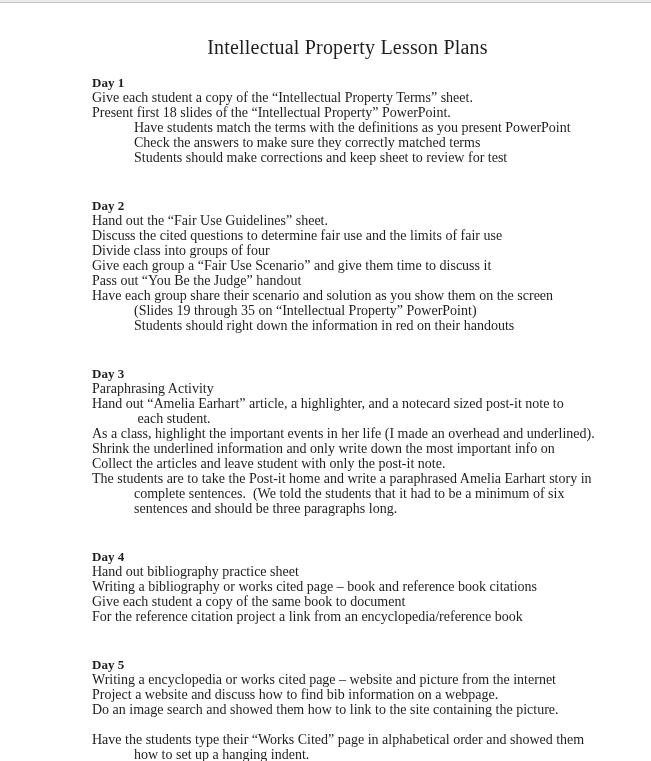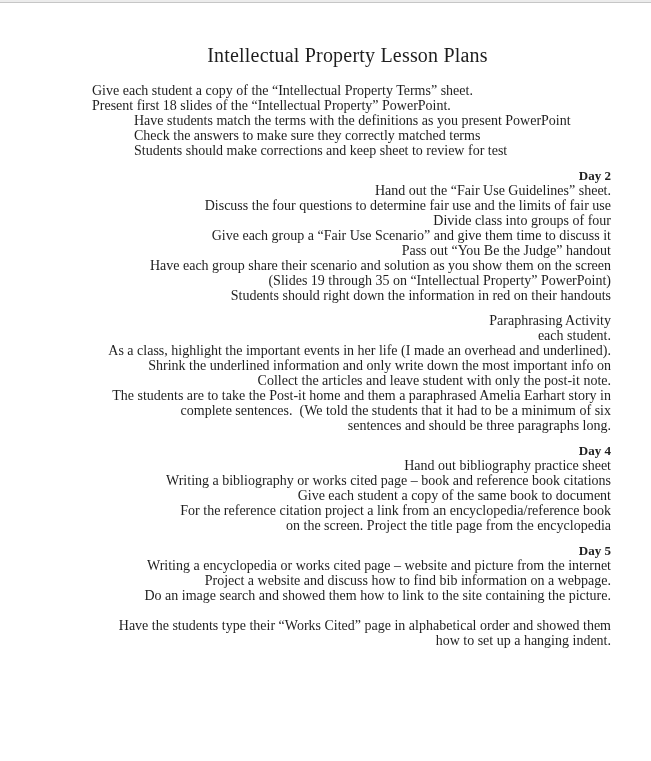--- a/index.html
+++ b/index.html
@@ -21,32 +21,31 @@
     border-bottom: 1px solid #c6c6c6;
   }
   .page-content {
     padding: 32px 40px 0 92px;
   }
   .doc-title {
     font-size: 20px;
     font-weight: 400;
     line-height: 24px;
     text-align: center;
-    margin: 8px;
+    margin: 0;
     
     padding-right: 8px;
     letter-spacing: 0.2px;
   }
   .doc-body {
     margin-top: 16px;
   }
   section.day-section { margin: 0; }
   section.day-section + section.day-section {
-    margin-top: 10px; 
-    text-align: right;
+    margin-top: 33px; 
   }
   .day-heading {
     font-size: 13px;
     font-weight: 700;
     line-height: 15px;
     min-height: 15px;
     white-space: pre;
   }
   .line {
     font-size: 14px;
@@ -60,54 +59,56 @@
 </style>
 </head>
 <body>
 
 <div class="page">
   <div class="top-edge"></div>
   <div class="page-content">
     <h1 class="doc-title">Intellectual Property Lesson Plans</h1>
     <div class="doc-body" id="doc-body">
         <section class="day-section">
+          <div class="day-heading">Day 1</div>
           <div class="line indent-0">Give each student a copy of the “Intellectual Property Terms” sheet.</div>
           <div class="line indent-0">Present first 18 slides of the “Intellectual Property” PowerPoint.</div>
           <div class="line indent-1">Have students match the terms with the definitions as you present PowerPoint</div>
           <div class="line indent-1">Check the answers to make sure they correctly matched terms</div>
           <div class="line indent-1">Students should make corrections and keep sheet to review for test</div>
         </section>
         <section class="day-section">
           <div class="day-heading">Day 2</div>
           <div class="line indent-0">Hand out the “Fair Use Guidelines” sheet.</div>
-          <div class="line indent-0">Discuss the four questions to determine fair use and the limits of fair use</div>
+          <div class="line indent-0">Discuss the cited questions to determine fair use and the limits of fair use</div>
           <div class="line indent-0">Divide class into groups of four</div>
           <div class="line indent-0">Give each group a “Fair Use Scenario” and give them time to discuss it</div>
           <div class="line indent-0">Pass out “You Be the Judge” handout</div>
           <div class="line indent-0">Have each group share their scenario and solution as you show them on the screen</div>
           <div class="line indent-1">(Slides 19 through 35 on “Intellectual Property” PowerPoint)</div>
           <div class="line indent-1">Students should right down the information in red on their handouts</div>
         </section>
         <section class="day-section">
+          <div class="day-heading">Day 3</div>
           <div class="line indent-0">Paraphrasing Activity</div>
+          <div class="line indent-0">Hand out “Amelia Earhart” article, a highlighter, and a notecard sized post-it note to</div>
           <div class="line indent-1"> each student.</div>
           <div class="line indent-0">As a class, highlight the important events in her life (I made an overhead and underlined).</div>
           <div class="line indent-0">Shrink the underlined information and only write down the most important info on</div>
           <div class="line indent-0">Collect the articles and leave student with only the post-it note.</div>
-          <div class="line indent-0">The students are to take the Post-it home and them a paraphrased Amelia Earhart story in</div>
+          <div class="line indent-0">The students are to take the Post-it home and write a paraphrased Amelia Earhart story in</div>
           <div class="line indent-1">complete sentences.  (We told the students that it had to be a minimum of six</div>
           <div class="line indent-1">sentences and should be three paragraphs long.</div>
         </section>
         <section class="day-section">
           <div class="day-heading">Day 4</div>
           <div class="line indent-0">Hand out bibliography practice sheet</div>
           <div class="line indent-0">Writing a bibliography or works cited page – book and reference book citations</div>
           <div class="line indent-0">Give each student a copy of the same book to document</div>
           <div class="line indent-0">For the reference citation project a link from an encyclopedia/reference book</div>
-          <div class="line indent-1">on the screen. Project the title page from the encyclopedia</div>
         </section>
         <section class="day-section">
           <div class="day-heading">Day 5</div>
           <div class="line indent-0">Writing a encyclopedia or works cited page – website and picture from the internet</div>
           <div class="line indent-0">Project a website and discuss how to find bib information on a webpage.</div>
           <div class="line indent-0">Do an image search and showed them how to link to the site containing the picture.</div>
           <div class="line indent-0"></div>
           <div class="line indent-0">Have the students type their “Works Cited” page in alphabetical order and showed them</div>
           <div class="line indent-1">how to set up a hanging indent.</div>
         </section>

